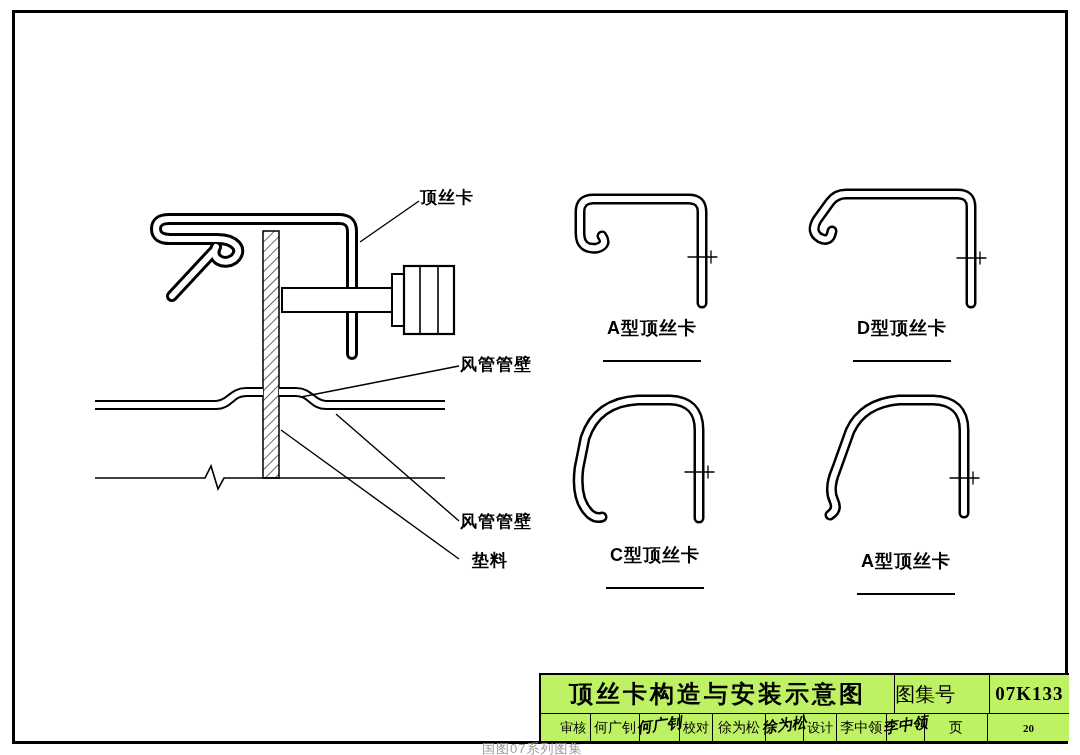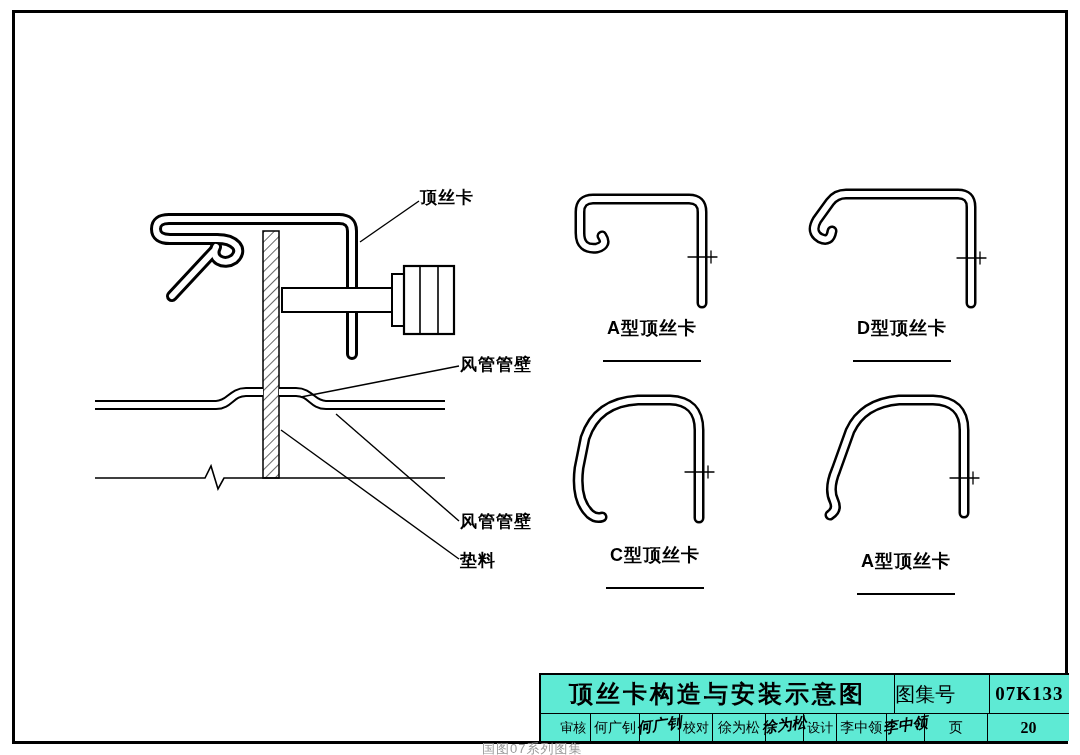--- a/index.html
+++ b/index.html
@@ -17,42 +17,42 @@
     white-space:nowrap;
   }
   .type-lbl {
     position:absolute; transform:translateX(-50%);
     font-weight:700; font-size:18px; letter-spacing:1px;
     border-bottom:2px solid #000; padding:0 4px 20px; white-space:nowrap;
   }
   .titleblock {
     position:absolute; left:539px; top:673px; width:530px; height:68px;
     border-top:2px solid #000; border-left:2px solid #000;
-    box-sizing:border-box; background:#5eead4;
+    box-sizing:border-box; background:#bef264;
   }
   .tb-row { display:flex; }
   .tb-row1 { height:38px; border-bottom:1px solid #000; }
   .tb-row2 { height:27px;padding-left:16px; }
   .tb-cell {
     display:flex; align-items:center; justify-content:center;
     box-sizing:border-box; border-left:1px solid #000; overflow:visible;
     white-space:nowrap;
   }
   .tb-cell.first { border-left:none; }
   .tb-title { font-size:24px; font-weight:700; letter-spacing:3px; width:378px; }
   .tb-atlas-label { width:66px; font-size:20px; }
   .tb-atlas-no { width:86px; font-family:"Liberation Serif",serif; font-weight:700; font-size:19px; letter-spacing:1px;margin-left:33px; }
   .tb-small { font-size:13px; }
   .tb-name { font-size:14px; }
   .tb-sig span {
     display:inline-block; font-style:italic; font-weight:700; font-size:15px;
     transform:rotate(-8deg) translateY(-2px);
   }
   .tb-page-label { width:66px; font-size:14px; }
-  .tb-page-no { width:86px; font-family:"Liberation Serif",serif; font-weight:700; font-size:16px; }
+  .tb-page-no { width:86px; font-family:"Liberation Serif",serif; font-weight:700; font-size:11px; }
   .w34{width:34px}.w52{width:52px}.w40{width:40px}.w56{width:56px}.w38{width:38px}
   .watermark {
     position:absolute; left:482px; top:740px; font-size:13px; color:#9a9a9a;
     letter-spacing:1px;
   }
 </style>
 </head>
 <body>
 
 <div class="sheet">
@@ -125,21 +125,21 @@
       <path d="M 964 513 L 964 430 Q 964 401 933 400 L 899 400 Q 863 403 850 431 L 836 470 Q 828 489 834 501 Q 838 510 830 515" stroke="#000" stroke-width="11"></path>
       <path d="M 964 513 L 964 430 Q 964 401 933 400 L 899 400 Q 863 403 850 431 L 836 470 Q 828 489 834 501 Q 838 510 830 515" stroke="#fff" stroke-width="6"></path>
       <line x1="950" y1="478" x2="979" y2="478" stroke="#000" stroke-width="1.3"></line>
       <line x1="973" y1="472" x2="973" y2="484" stroke="#000" stroke-width="1.3"></line>
     </g>
   </svg>
 
   <div class="lbl" style="left:420px; top:186px;">顶丝卡</div>
   <div class="lbl" style="left:460px; top:353px;">风管管壁</div>
   <div class="lbl" style="left:460px; top:510px;">风管管壁</div>
-  <div class="lbl" style="left:460px; top:549px;">垫料</div>
+  <div class="lbl" style="left:472px; top:549px;">垫料</div>
 
   <div class="type-lbl" style="left:652px; top:316px;">A型顶丝卡</div>
   <div class="type-lbl" style="left:902px; top:316px;">D型顶丝卡</div>
   <div class="type-lbl" style="left:655px; top:543px;">C型顶丝卡</div>
   <div class="type-lbl" style="left:906px; top:549px;">A型顶丝卡</div>
 
   <div class="titleblock">
     <div class="tb-row tb-row1">
       <div class="tb-cell first tb-title">顶丝卡构造与安装示意图</div>
       <div class="tb-cell tb-atlas-label">图集号</div>

